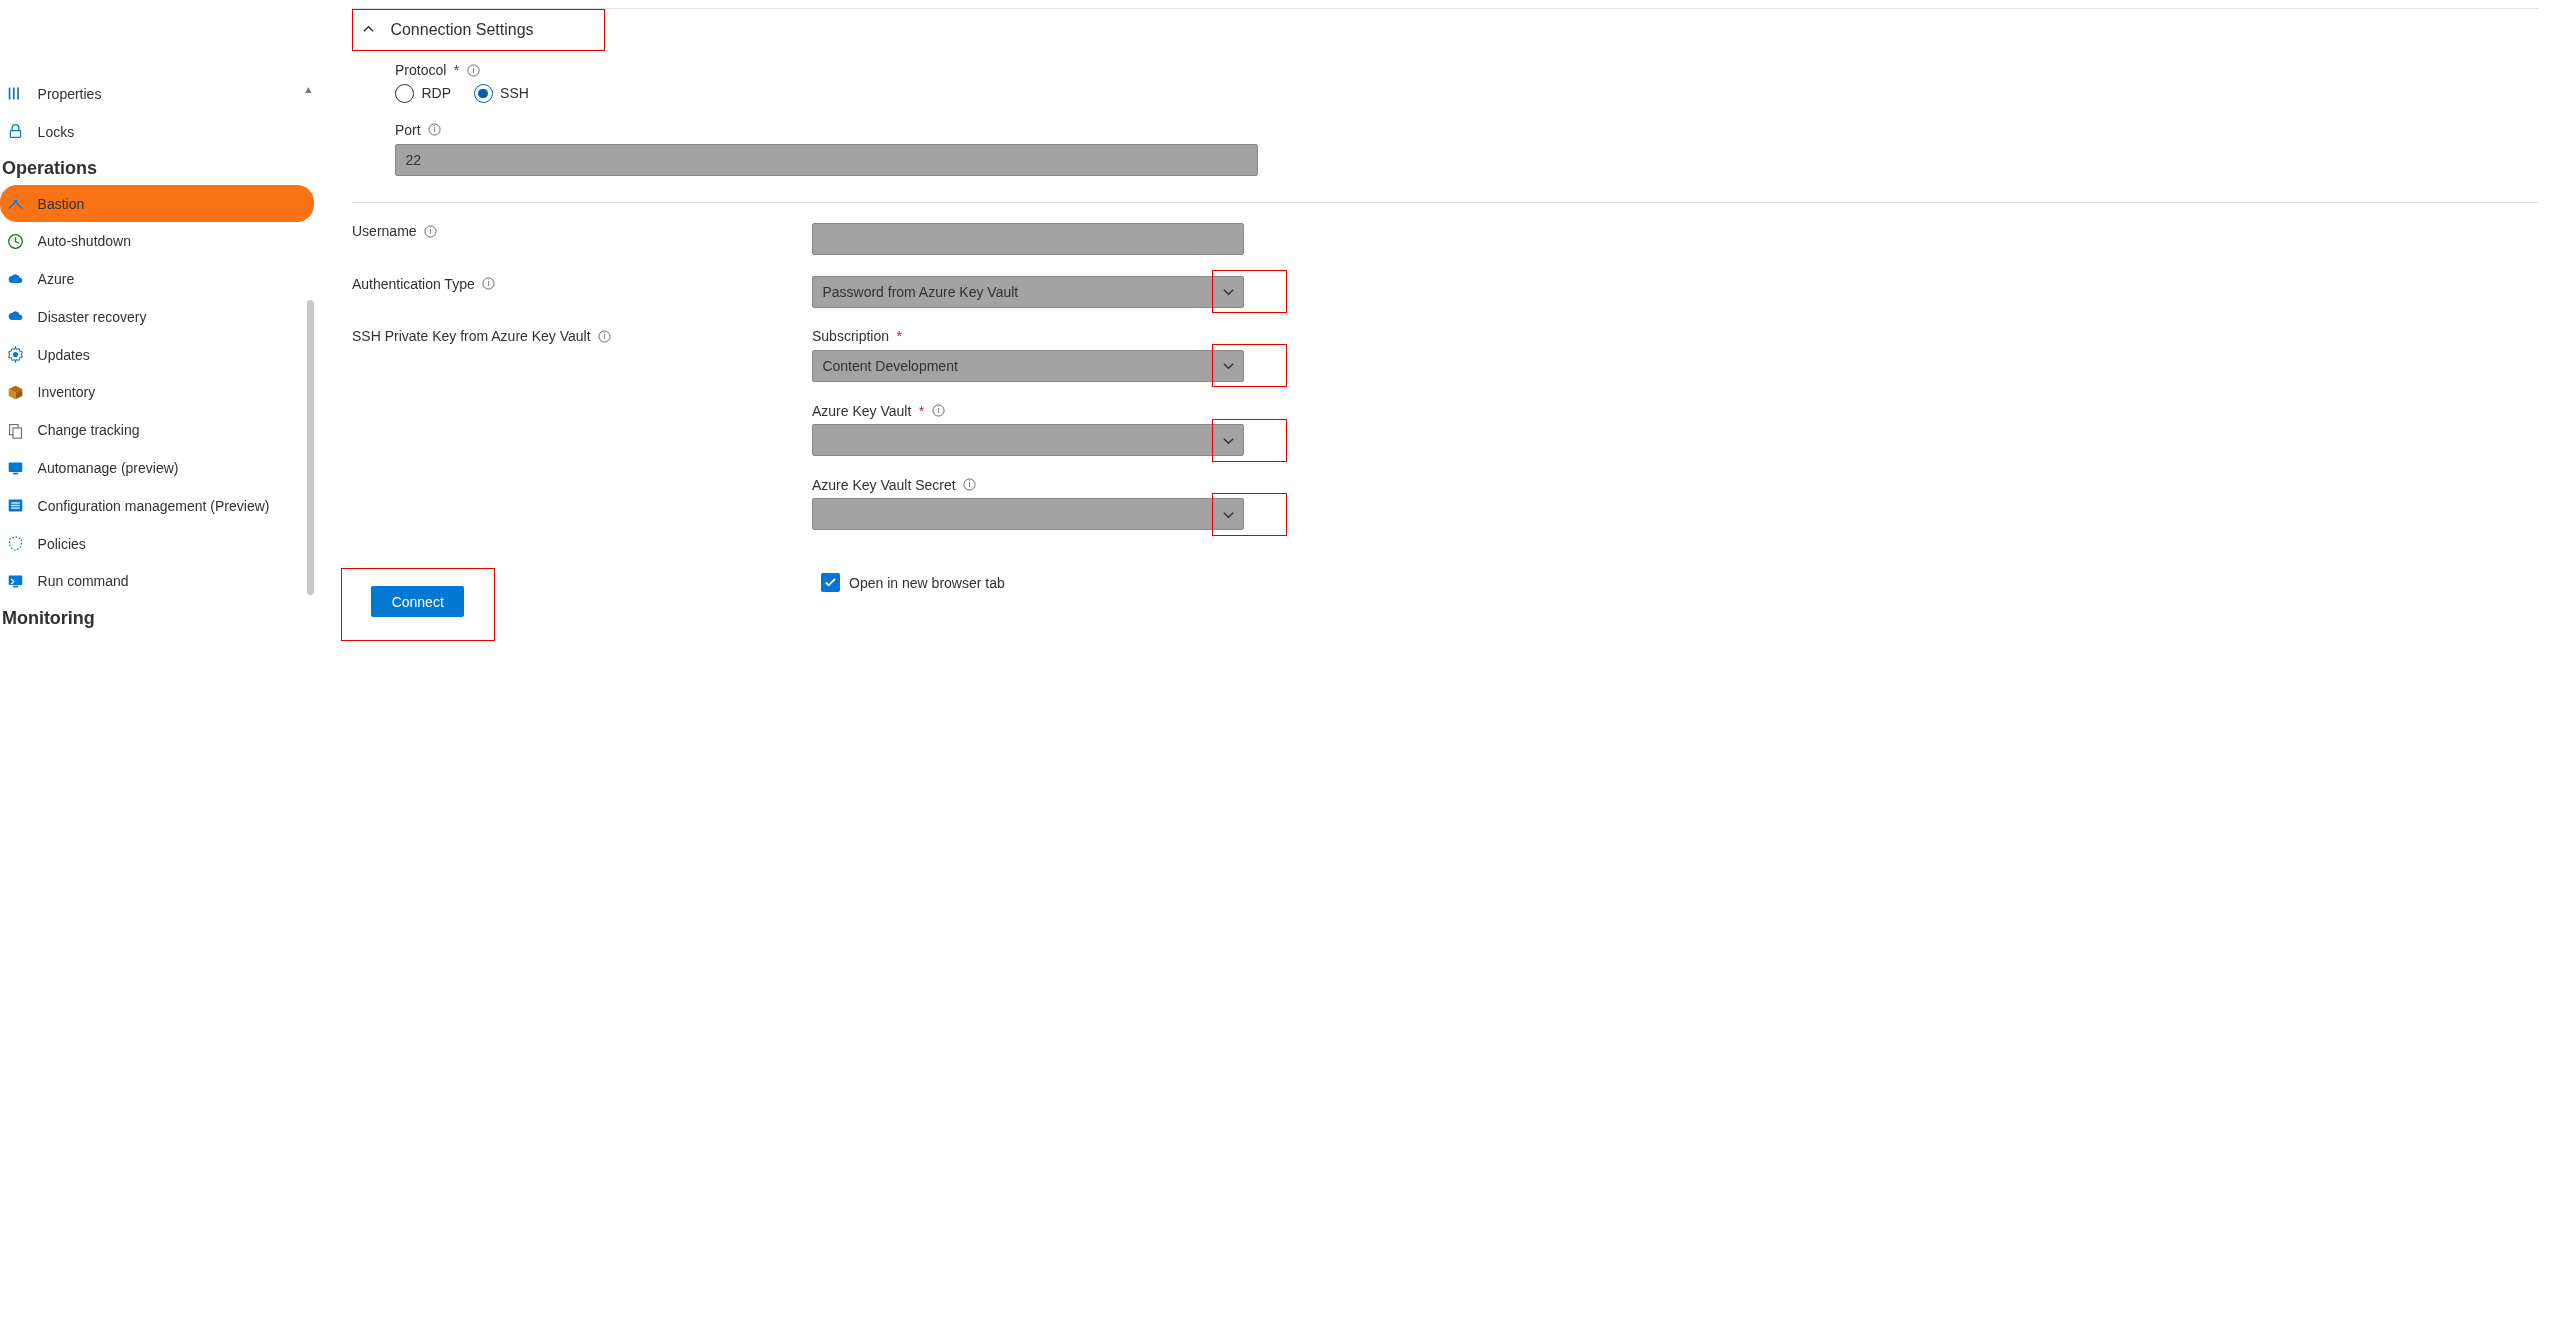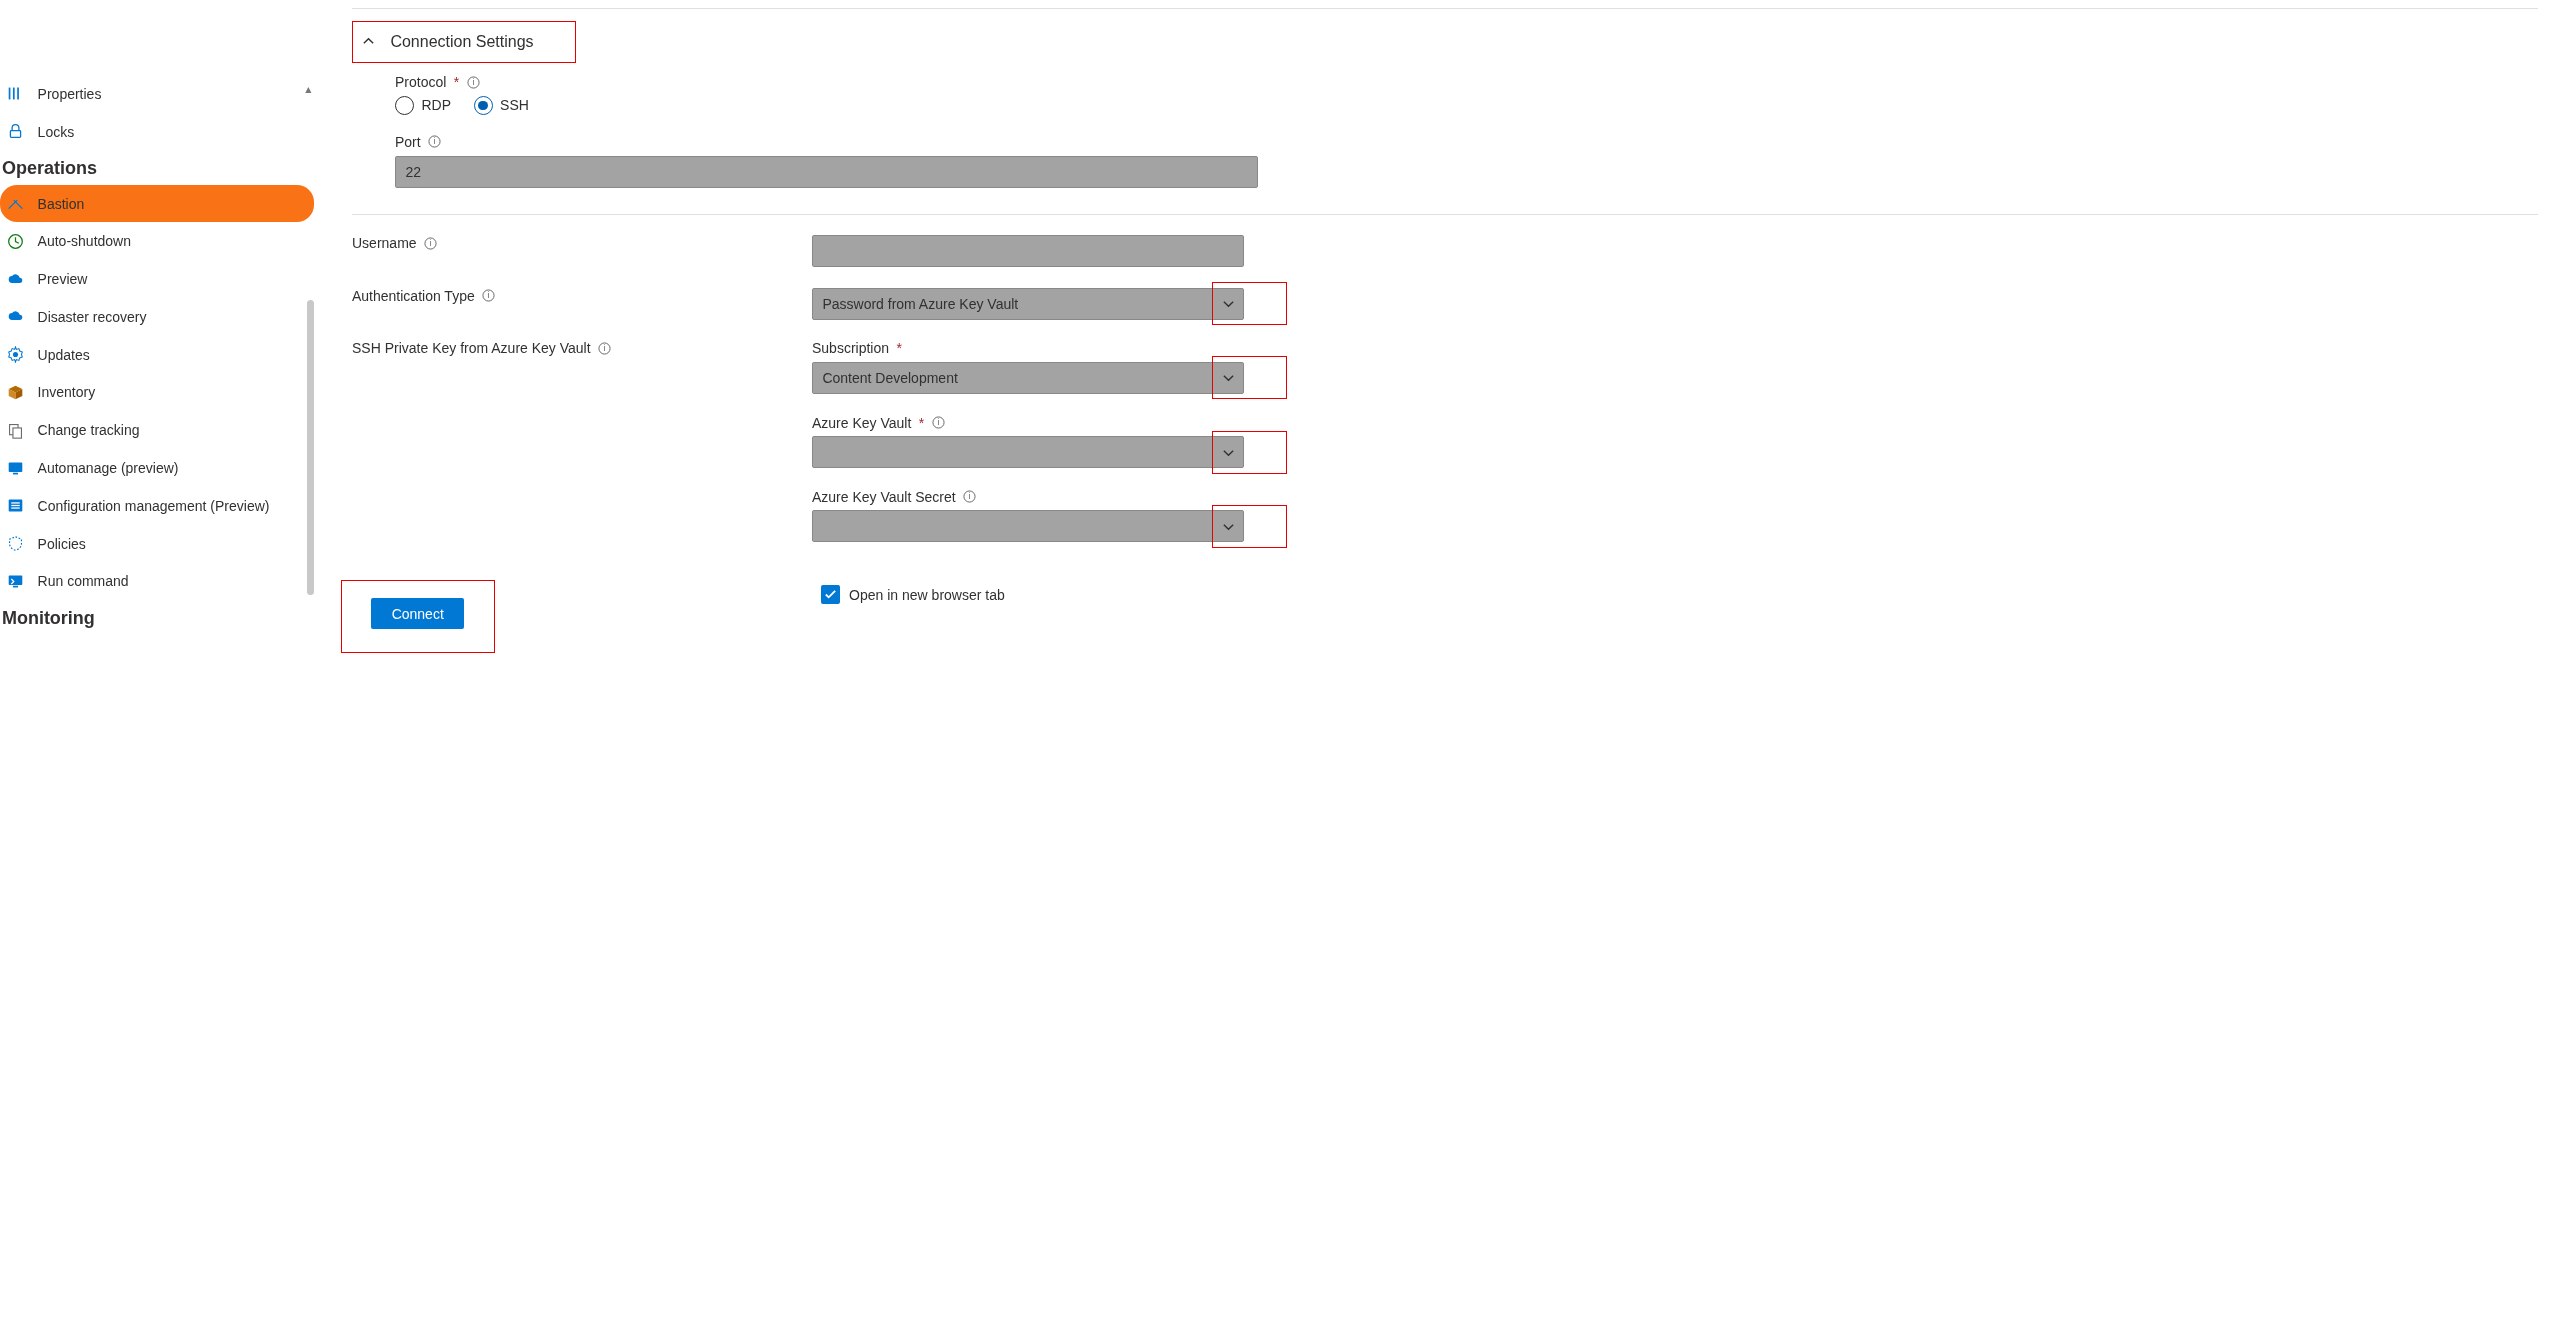--- a/index.html
+++ b/index.html
@@ -337,21 +337,21 @@
             </svg>
         </span>
         <span>Auto-shutdown</span>
       </div>
       <div class="nav-item">
         <span class="nav-icon">
           <svg viewBox="0 0 20 20">
               <path d="M6 14 a4 4 0 0 1 0-8 a5 5 0 0 1 9 2 a3 3 0 0 1 0 6 z" fill="#0078d4"></path>
             </svg>
         </span>
-        <span>Preview</span>
+        <span>Azure</span>
       </div>
       <div class="nav-item">
         <span class="nav-icon">
           <svg viewBox="0 0 20 20">
               <path d="M6 14 a4 4 0 0 1 0-8 a5 5 0 0 1 9 2 a3 3 0 0 1 0 6 z" fill="#0078d4"></path>
             </svg>
         </span>
         <span>Disaster recovery</span>
       </div>
       <div class="nav-item">
@@ -438,21 +438,21 @@
       </div>
     </div>
 
     <div class="section-header">Monitoring</div>
   </aside>
 
   <main class="main">
     <div class="top-rule"></div>
 
     <div style="display:flex;">
-      <div class="settings-bar hl-red" style="width:224px;margin-top:12px;">
+      <div class="settings-bar hl-red" style="width:253px;">
         <span class="chev">
           <svg viewBox="0 0 14 14">
               <path d="M2 9l5-5 5 5" fill="none" stroke="#323130" stroke-width="1.5"></path>
             </svg>
         </span>
         <span class="settings-title">Connection Settings</span>
       </div>
     </div>
 
     <div class="form-block">

